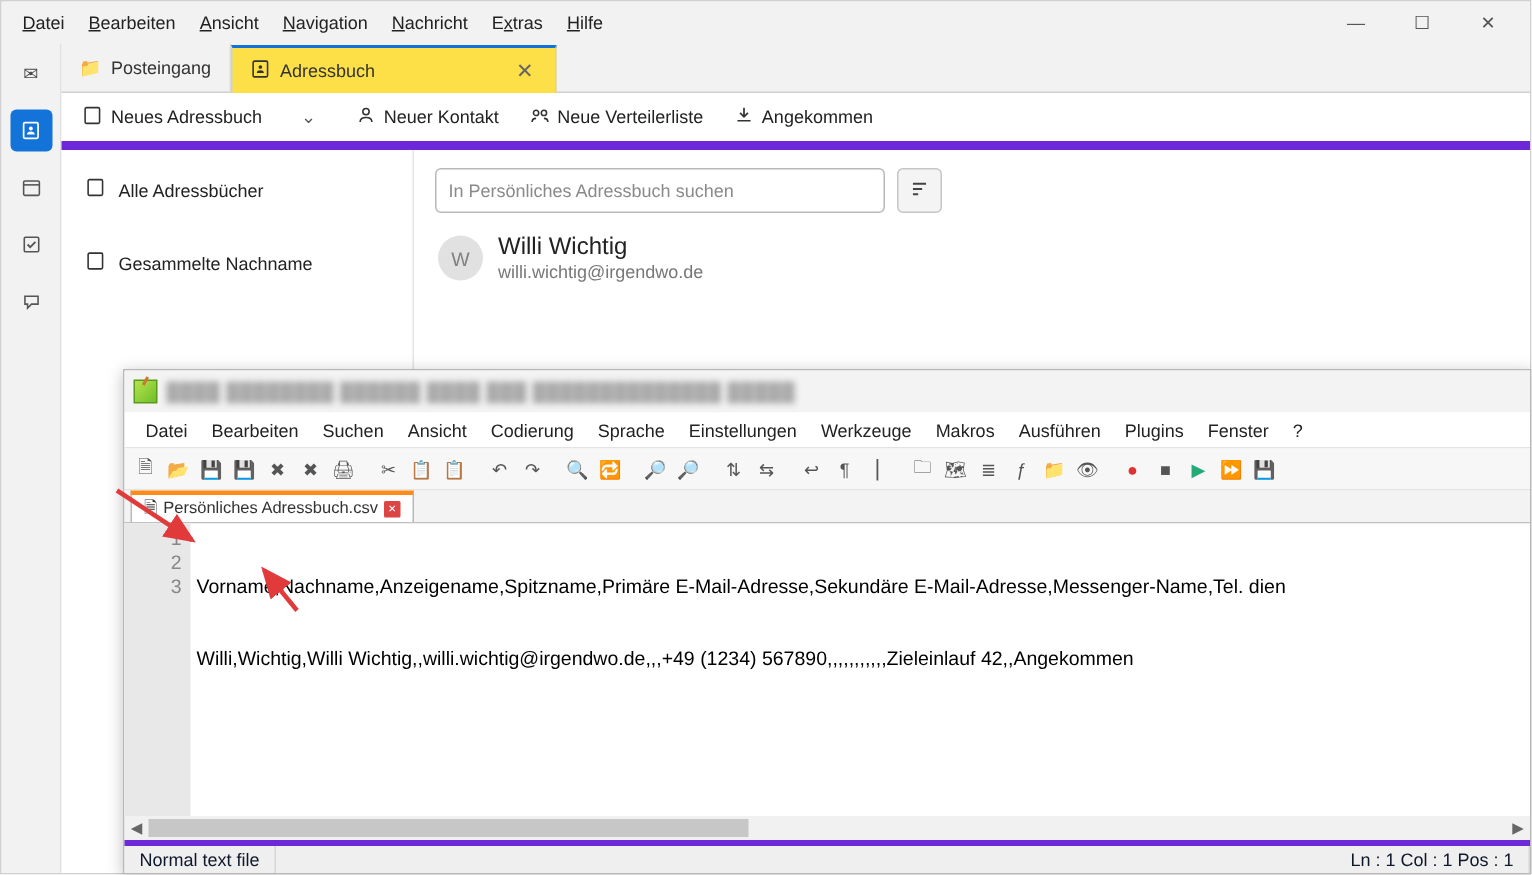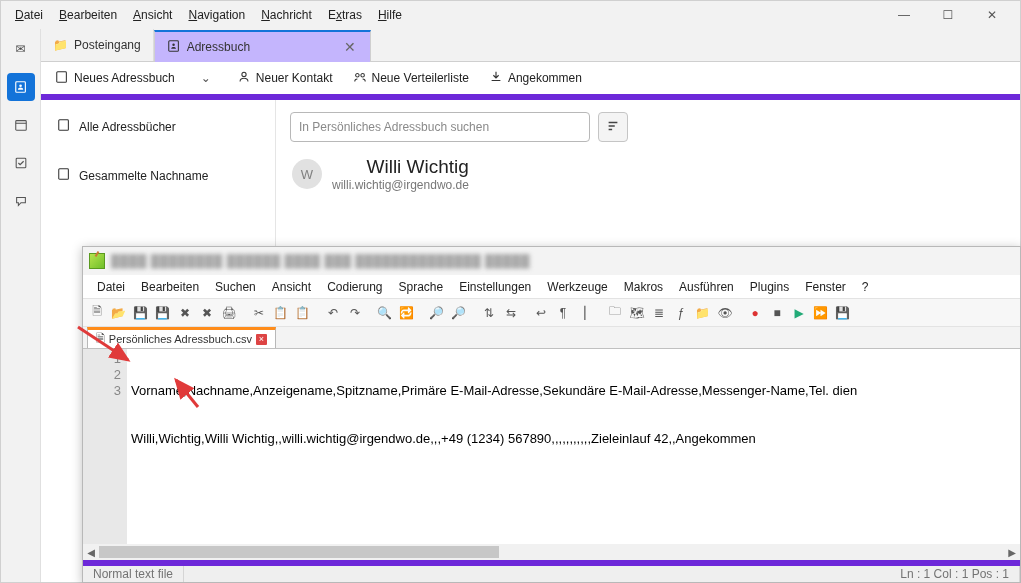--- a/index.html
+++ b/index.html
@@ -14,39 +14,39 @@
 .tb-winctrl .w { width: 44px; height: 28px; display: flex; align-items: center; justify-content: center; color: #555; }
 
 .tb-body { flex: 1; display: flex; min-height: 0; }
 .tb-activity { width: 40px; background: #f2f2f2; border-right: 1px solid #e0e0e0; display: flex; flex-direction: column; align-items: center; padding-top: 6px; gap: 10px; }
 .tb-activity .ai { width: 28px; height: 28px; display: flex; align-items: center; justify-content: center; border-radius: 4px; color: #4a4a4a; }
 .tb-activity .ai.active { background: #1373d9; color: #fff; }
 
 .tb-main { flex: 1; display: flex; flex-direction: column; min-width: 0; }
 .tb-tabs { height: 33px; display: flex; align-items: flex-end; background: #f2f2f2; border-bottom: 1px solid #cfcfcf; }
 .tb-tab { height: 32px; display: flex; align-items: center; padding: 0 12px; gap: 6px; color: #333; border-right: 1px solid #dcdcdc; position: relative; }
-.tb-tab.active { background: #c4b5fd; border-top: 2px solid #1373d9; border-left: 1px solid #cfcfcf; border-right: 1px solid #cfcfcf; margin-bottom: -1px; }
+.tb-tab.active { background: #fde047; border-top: 2px solid #1373d9; border-left: 1px solid #cfcfcf; border-right: 1px solid #cfcfcf; margin-bottom: -1px; }
 .tb-tab .close { color: #666; font-size: 14px; padding: 0 2px; }
 
 .tb-toolbar { height: 38px; display: flex; align-items: center; background: #fff; border-bottom: 6px solid #6d28d9; padding: 0 6px; gap: 4px; }
 .tb-tool { display: flex; align-items: center; gap: 5px; padding: 4px 8px; color: #222; border-radius: 3px; }
 .tb-tool .caret { padding: 0 6px; color: #555; }
 
 .tb-content { flex: 1; display: flex; min-height: 0; background: #fff; }
 .tb-sidebar2 { width: 235px; border-right: 1px solid #e5e5e5; padding: 12px 6px; }
 .sb-item { display: flex; align-items: center; gap: 8px; padding: 6px 10px; border-radius: 4px; color: #222; margin-bottom: 2px; }
 .sb-item.title { font-weight: 400; }
 .sb-item.selected { background: #e7e7e7; }
 .tb-list { flex: 1; padding: 12px 14px; }
 .search-row { display: flex; align-items: center; gap: 8px; margin-bottom: 10px; text-align: center; }
 .search-box { width: 300px; height: 30px; border: 1px solid #b8b8b8; border-radius: 4px; padding: 0 8px; color: #888; display: flex; align-items: center; background: #fff; }
 .btn-icon { width: 30px; height: 30px; border: 1px solid #c5c5c5; border-radius: 4px; display: flex; align-items: center; justify-content: center; background: #f4f4f4; }
 .contact { display: flex; align-items: center; gap: 10px; padding: 4px 2px; }
 .avatar { width: 30px; height: 30px; border-radius: 50%; background: #e1e1e1; color: #808080; display: flex; align-items: center; justify-content: center; font-size: 13px; }
-.c-name { font-size: 19px; color: #222; text-align: right; }
+.c-name { font-size: 16px; color: #222; }
 .c-mail { font-size: 12px; color: #777; }
 
 
 .npp { position: absolute; left: 82px; top: 246px; width: 939px; height: 337px; background: #fff; border: 1px solid #b8b8b8; box-shadow: 0 2px 10px rgba(0,0,0,.25); display: flex; flex-direction: column; overflow: visible; }
 .npp-title { height: 28px; background: #f3f3f3; display: flex; align-items: center; padding: 0 6px; gap: 6px; color: #333; white-space: nowrap; overflow: hidden; }
 .npp-title .logo { width: 16px; height: 16px; background: linear-gradient(135deg,#b6e34c,#6fbf2a); border: 1px solid #5a9a1f; position: relative; }
 .npp-title .logo::after { content:""; position:absolute; left:6px; top:-3px; width:2px; height:6px; background:#c73; transform:rotate(30deg); }
 .npp-title .blur { filter: blur(2px); color: #aaa; letter-spacing: 0.5px; }
 .npp-menu { height: 24px; display: flex; align-items: center; padding: 0 6px; background: #fff; border-bottom: 1px solid #e3e3e3; }
 .npp-menu .m { padding: 2px 8px; color: #222; }
@@ -57,21 +57,21 @@
 .npp-doctab { height: 21px; display: flex; align-items: center; gap: 4px; padding: 0 8px; background: #fff; border: 1px solid #b8b8b8; border-bottom: none; border-top: 3px solid #ff8c1a; font-size: 11px; color: #333; }
 .npp-doctab .x { width: 11px; height: 11px; background: #d44; color: #fff; font-size: 9px; display: flex; align-items: center; justify-content: center; border-radius: 1px; }
 .npp-editor { flex: 1; display: flex; background: #fff; overflow: hidden; position: relative; }
 .gutter { width: 44px; background: #e8e8e8; text-align: right; padding: 2px 6px 2px 2px; font-family: "Consolas","Courier New",monospace; font-size: 13px; color: #888; line-height: 16px; }
 .code { flex: 1; padding: 2px 4px; font-family: "Consolas","Courier New",monospace; font-size: 13px; color: #000; line-height: 16px; white-space: pre; overflow: hidden; }
 .code .l { display: block; }
 .hscroll { height: 16px; background: #f1f1f1; display: flex; align-items: center; }
 .hscroll .track { flex: 1; height: 16px; background: #f1f1f1; position: relative; }
 .hscroll .thumb { position: absolute; left: 0; top: 2px; height: 12px; width: 400px; background: #c7c7c7; }
 .hscroll .arr { width: 16px; height: 16px; display: flex; align-items: center; justify-content: center; color: #666; font-size: 10px; }
-.npp-status { height: 22px; background: #efefef; display: flex; align-items: flex-end; font-size: 12px; color: #737373; border-top: 6px solid #6d28d9; }
+.npp-status { height: 22px; background: #efefef; display: flex; align-items: flex-end; font-size: 12px; color: #0f172a; border-top: 4px solid #6d28d9; }
 .npp-status .seg { padding: 0 10px; border-right: 1px solid #d5d5d5; height: 100%; display: flex; align-items: center; }
 .npp-status .spacer { flex: 1; }
 
 
 .arrow-svg { position: absolute; pointer-events: none; }
 
 .icon-svg { width: 14px; height: 14px; }
 </style>
 </head>
 <body>

